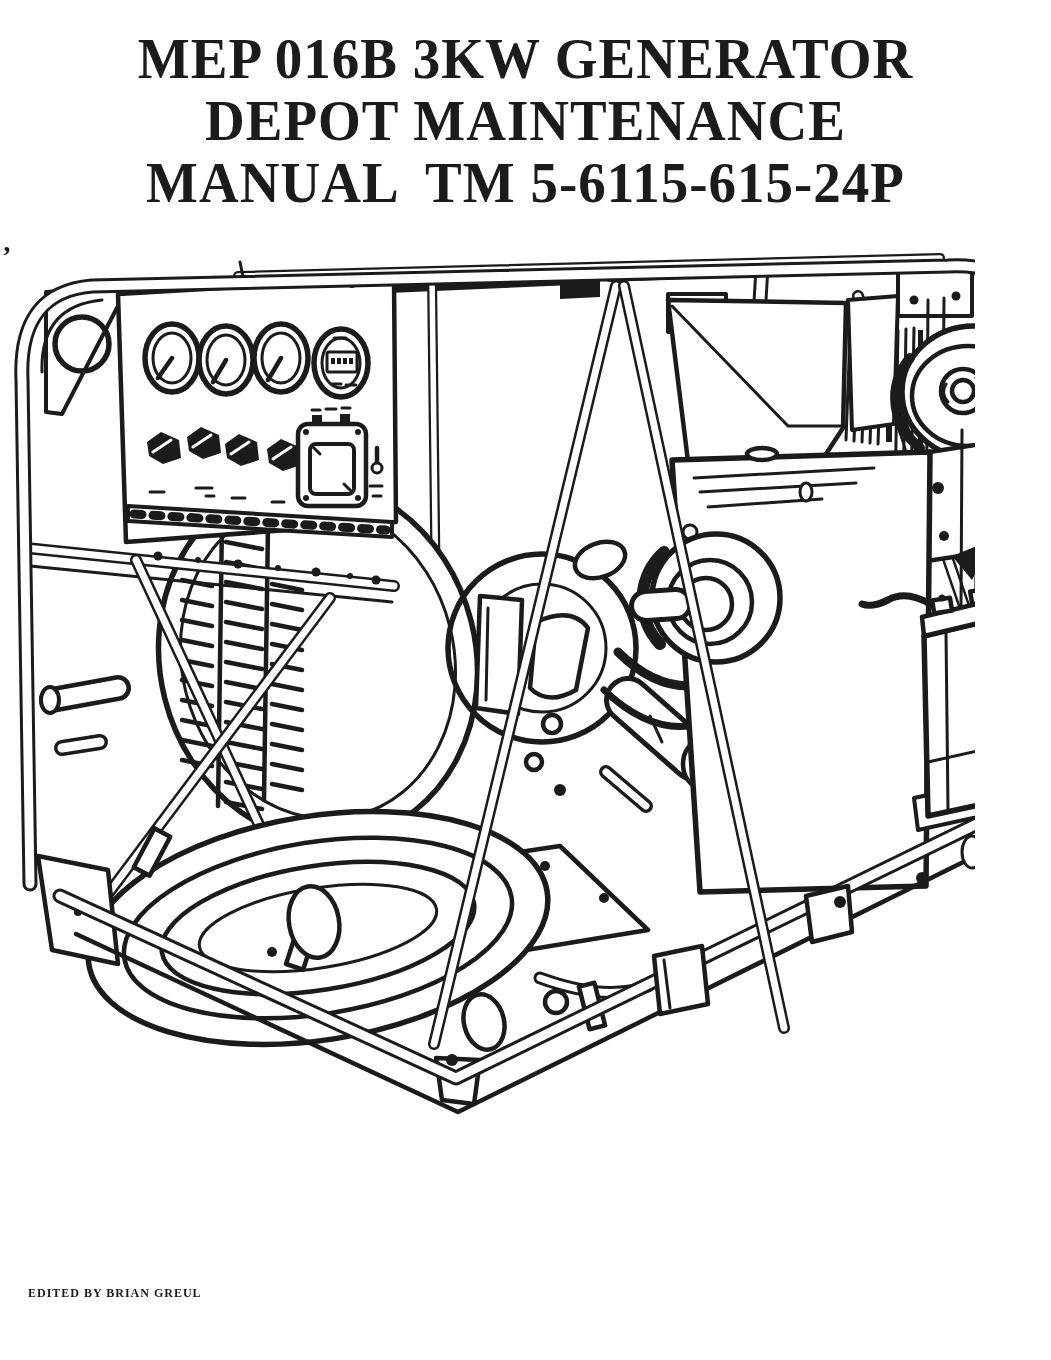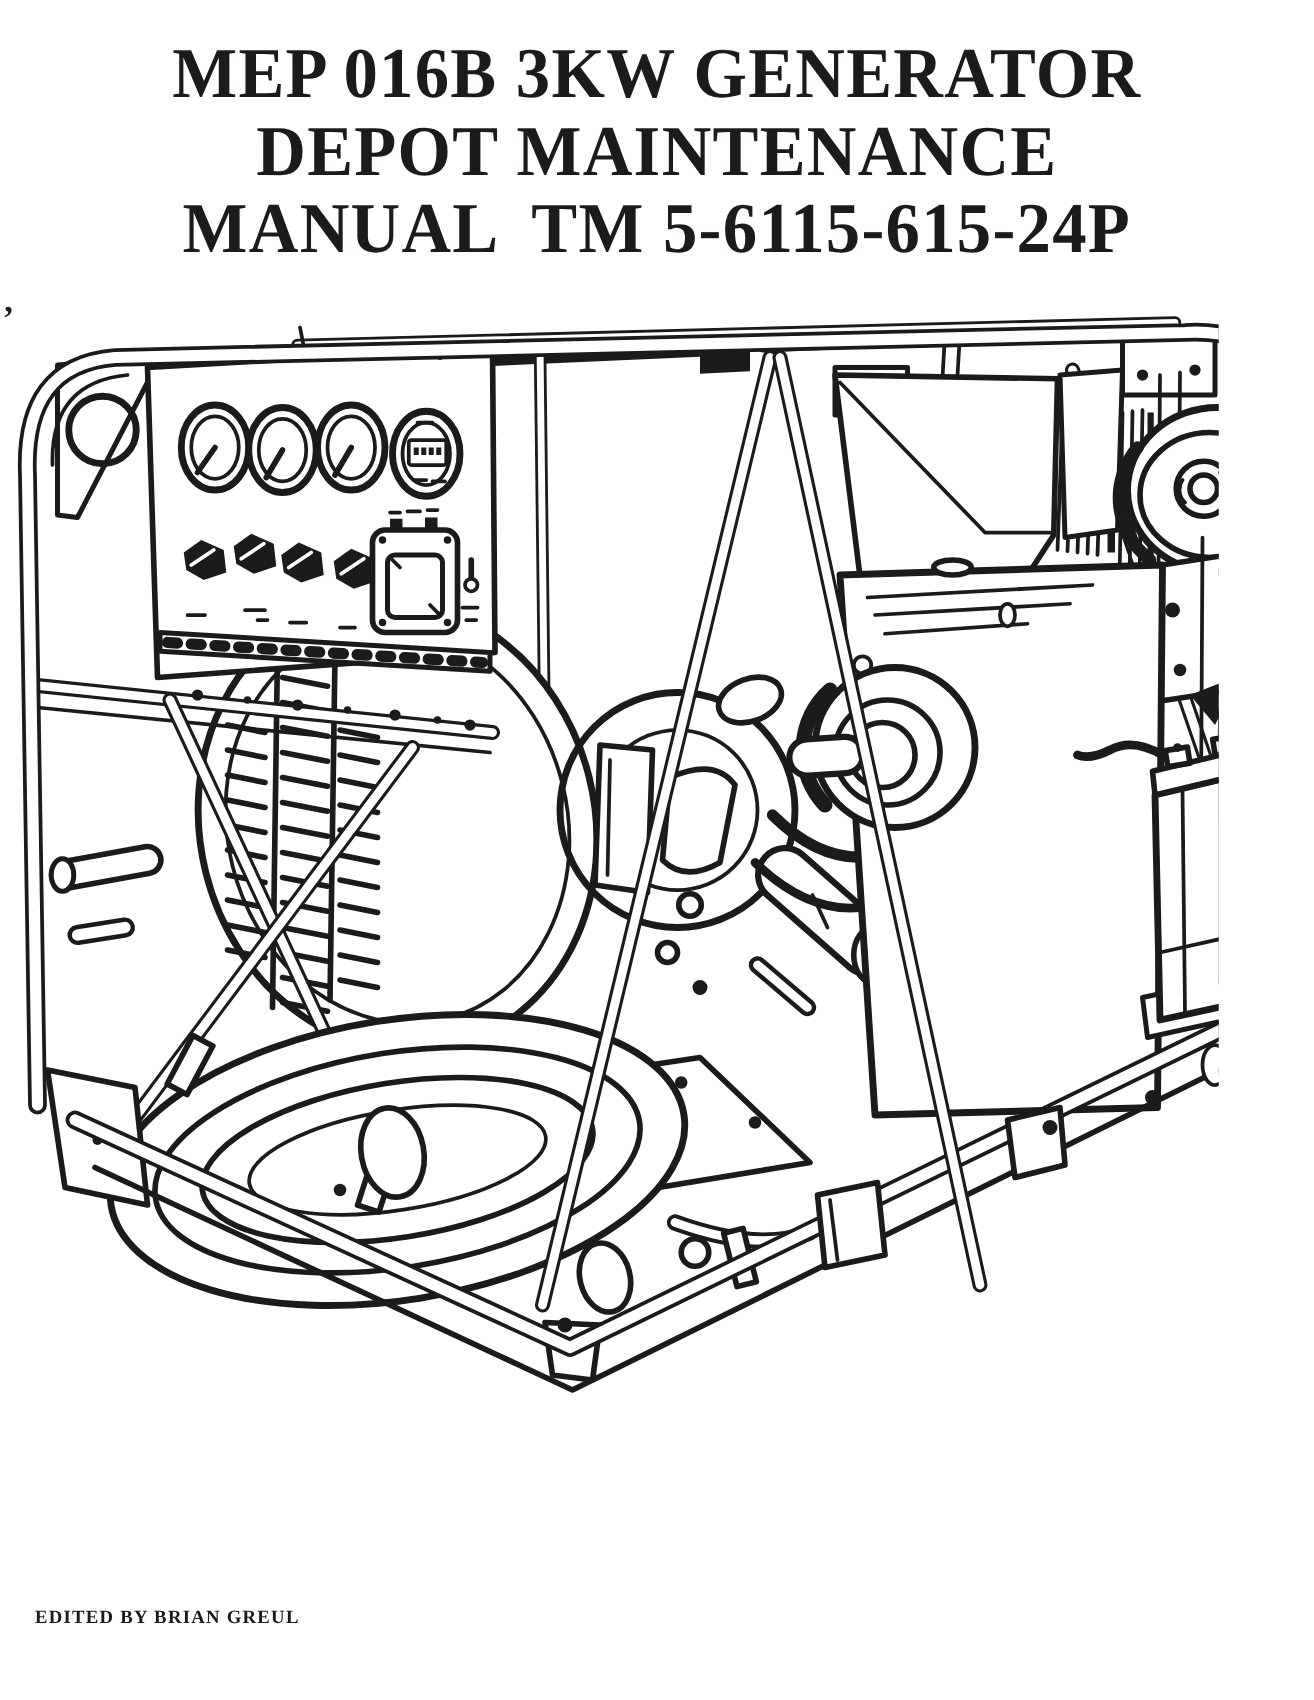--- a/index.html
+++ b/index.html
@@ -1,21 +1,21 @@
 <!DOCTYPE html>
 <html><head>
 <meta charset="utf-8">
 <style>
   html,body{margin:0;padding:0;background:#fff;}
   .page{position:relative;width:975px;height:1360px;background:#fff;overflow:hidden;
         font-family:"Liberation Serif",serif;color:#1b1b1b;}
   .title-block{position:absolute;top:28px;left:0;width:1051px;text-align:center;}
   .title-line{white-space:pre;font-weight:700;font-size:55px;line-height:62px;
               letter-spacing:1px;color:#1d1a1b;transform:scaleY(1.04);}
-  .credit{position:absolute;left:28px;top:1286px;font-weight:700;font-size:15px;
+  .credit{position:absolute;left:28px;top:1286px;font-weight:700;font-size:12px;
           letter-spacing:1px;color:#1d1a1b;}
   .stray{position:absolute;left:2px;top:240px;font-size:28px;font-weight:700;color:#1d1a1b;}
   svg{position:absolute;left:0;top:238px;}
   svg *{vector-effect:none;}
   .s{stroke:#1b1b1b;fill:none;stroke-width:4px;stroke-linecap:round;stroke-linejoin:round;}
   .t{stroke-width:15px;} .ti{stroke:#fff !important;stroke-width:9px;}
   .t2{stroke-width:12px;} .ti2{stroke:#fff !important;stroke-width:7px;}
   .t3{stroke-width:10px;} .ti3{stroke:#fff !important;stroke-width:5.5px;}
   .wf{fill:#fff;} .bf{fill:#1b1b1b;stroke:none;}
   .thin{stroke-width:3px;} .med{stroke-width:4.5px;} .thick{stroke-width:5.5px;}

